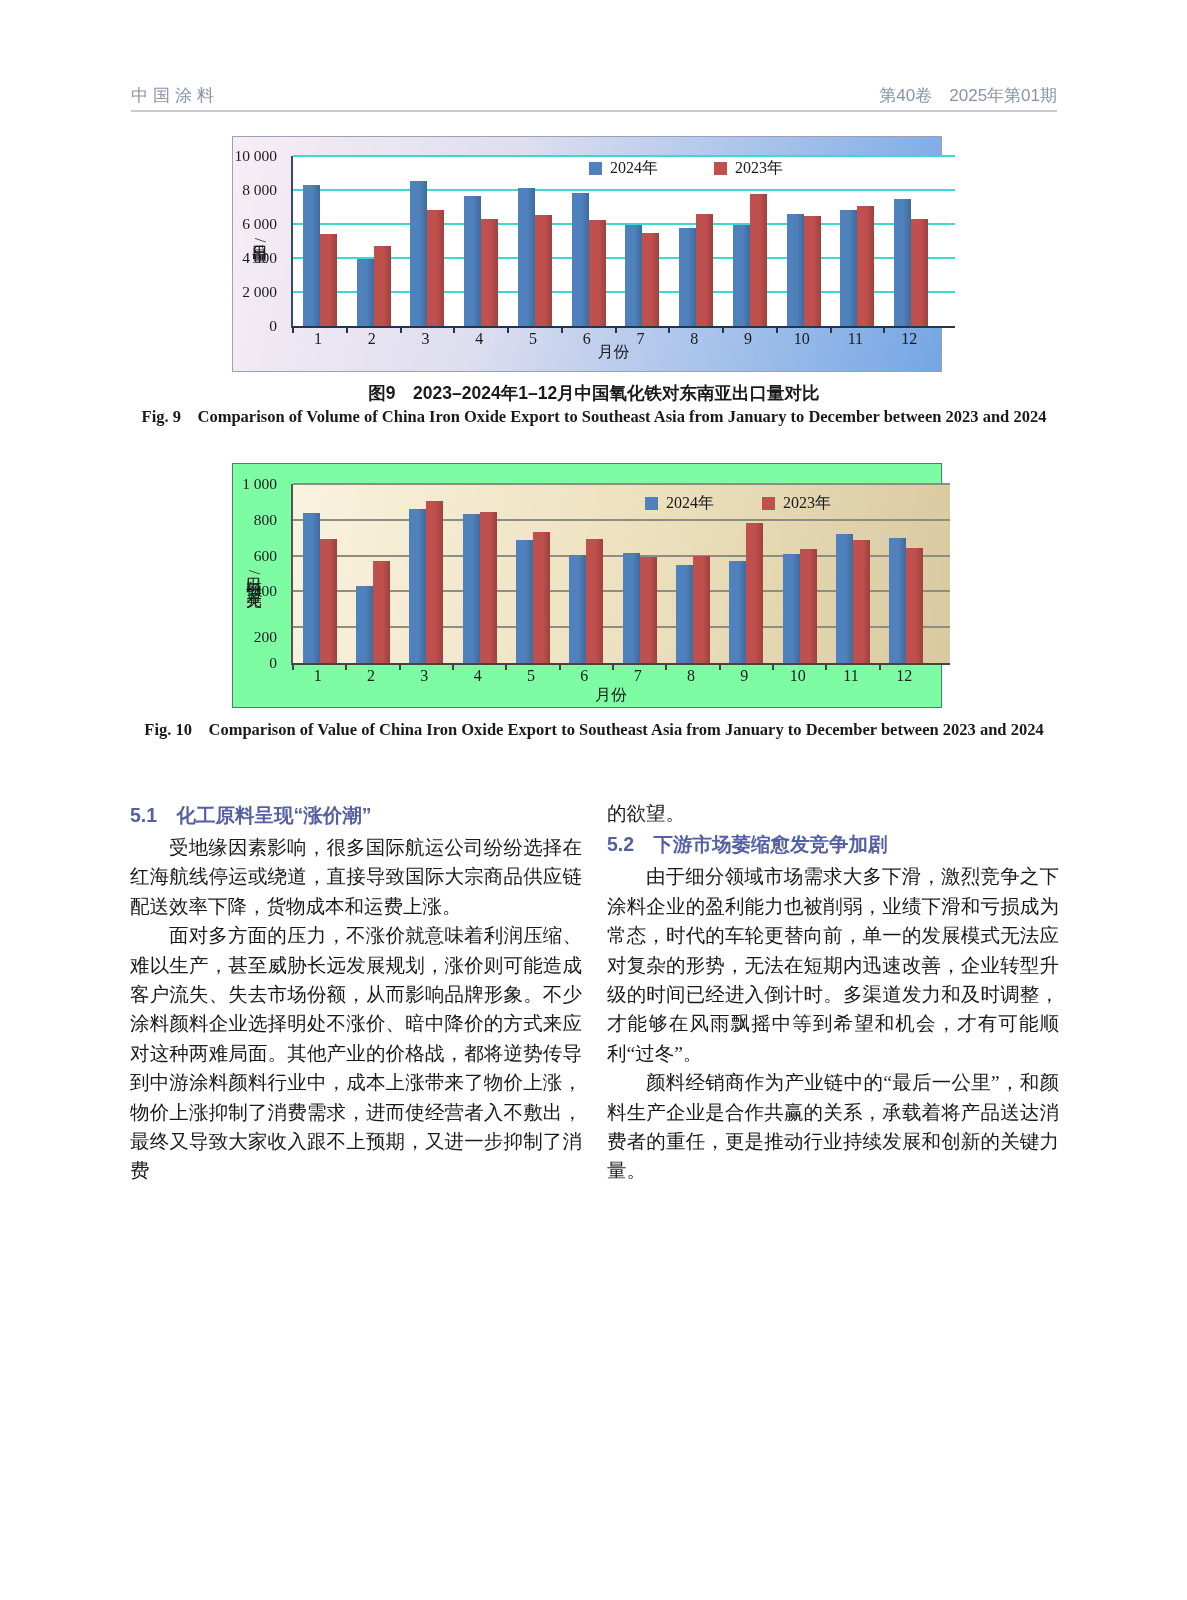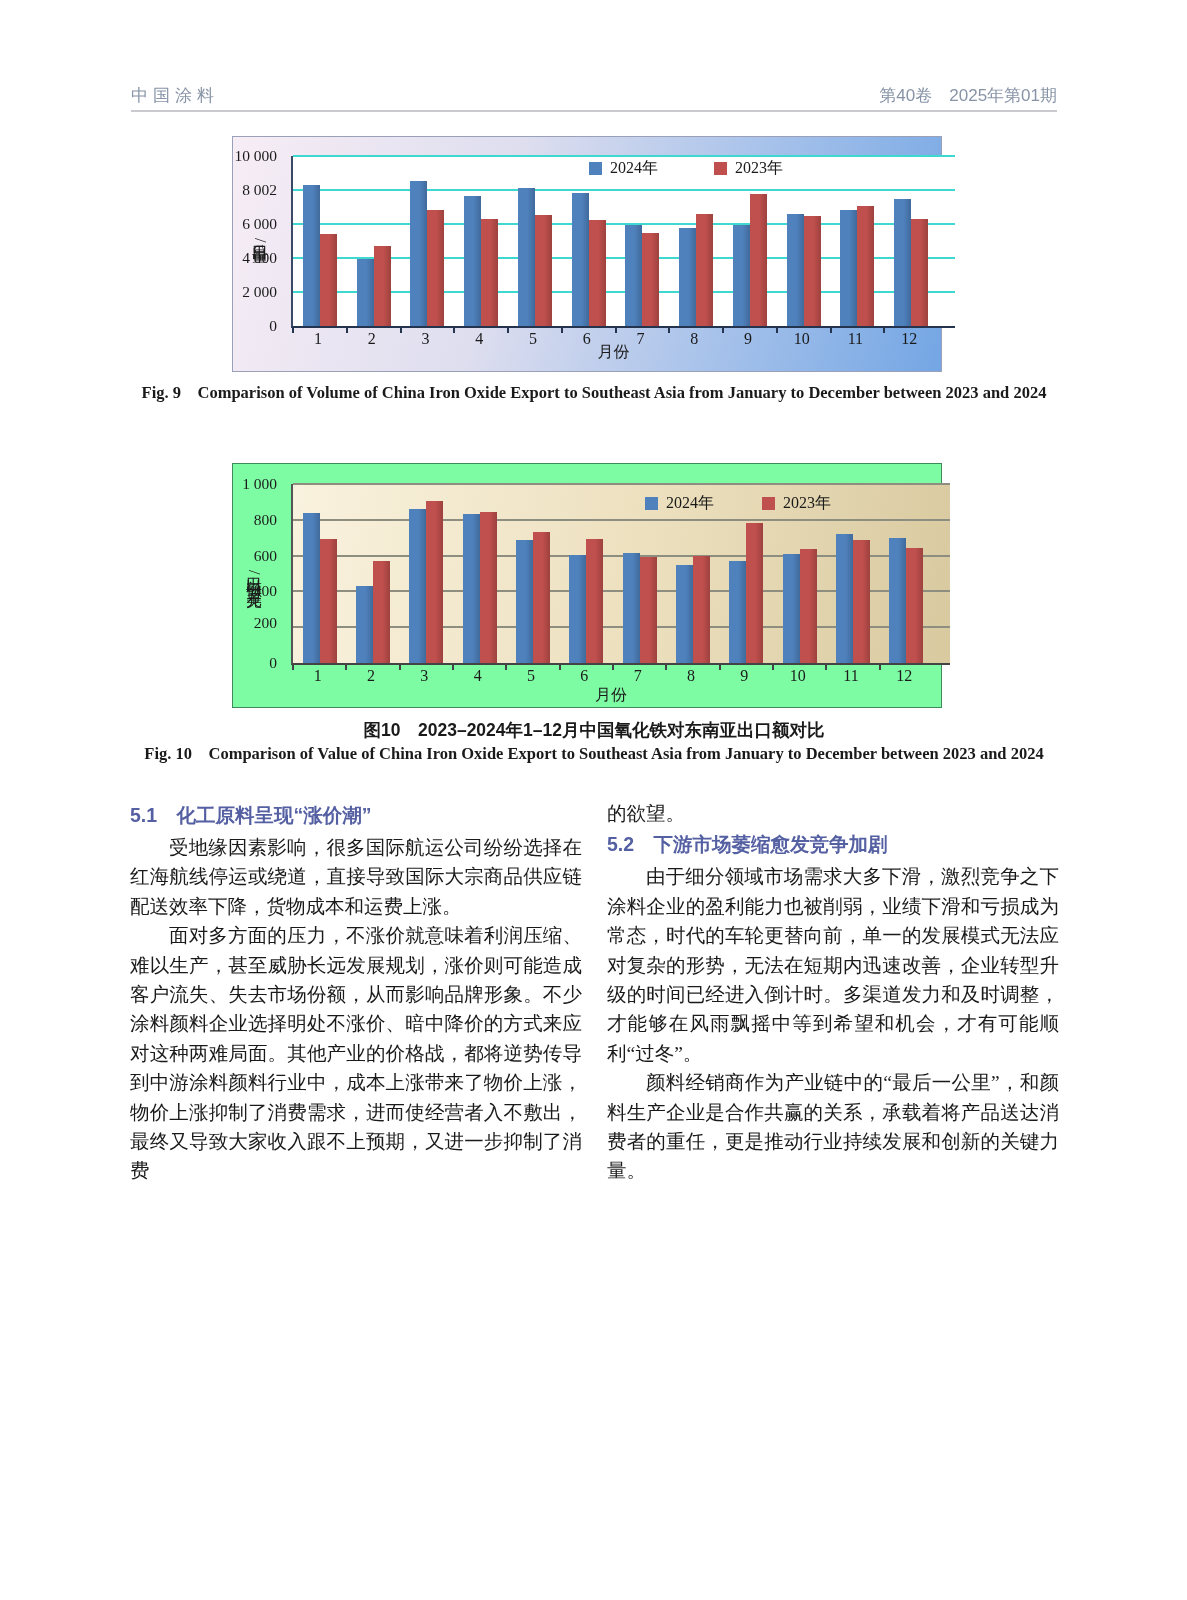--- a/index.html
+++ b/index.html
@@ -129,21 +129,21 @@
         <div class="xtick" style="left: 536.5px; bottom: -7px; background: rgb(36, 52, 79);"></div>
         <div class="bar" style="left: 601.125px; width: 17px; height: 127.16px; background: linear-gradient(to right, rgb(79, 129, 189) 0%, rgb(79, 129, 189) 55%, rgba(0, 0, 0, 0.18) 100%), rgb(79, 129, 189);"></div>
         <div class="bar" style="left: 618.125px; width: 17px; height: 106.76px; background: linear-gradient(to right, rgb(192, 80, 77) 0%, rgb(192, 80, 77) 55%, rgba(0, 0, 0, 0.18) 100%), rgb(192, 80, 77);"></div>
         <div class="xtick" style="left: 590.25px; bottom: -7px; background: rgb(36, 52, 79);"></div>
       </div>
     <div class="ylabels" style="position: absolute; left: 0px; top: 19px; width: 50px; height: 170px;">
         <span style="bottom: -9px;">0</span>
         <span style="bottom: 25px;">2 000</span>
         <span style="bottom: 59px;">4 000</span>
         <span style="bottom: 93px;">6 000</span>
-        <span style="bottom: 127px;">8 002</span>
+        <span style="bottom: 127px;">8 000</span>
         <span style="bottom: 161px;">10 000</span>
       </div>
     <div class="xlabels" style="left: 58px; top: 193px; width: 645px;">
         <span style="left: 0px; width: 53.75px;">1</span>
         <span style="left: 53.75px; width: 53.75px;">2</span>
         <span style="left: 107.5px; width: 53.75px;">3</span>
         <span style="left: 161.25px; width: 53.75px;">4</span>
         <span style="left: 215px; width: 53.75px;">5</span>
         <span style="left: 268.75px; width: 53.75px;">6</span>
         <span style="left: 322.5px; width: 53.75px;">7</span>
@@ -151,20 +151,21 @@
         <span style="left: 430px; width: 53.75px;">9</span>
         <span style="left: 483.75px; width: 53.75px;">10</span>
         <span style="left: 537.5px; width: 53.75px;">11</span>
         <span style="left: 591.25px; width: 53.75px;">12</span>
       </div>
     <div class="ytitle">出口量/t</div>
     <div class="xtitle" style="left: 58px; width: 645px;">月份</div>
   </div>
 
   <div class="caption caption9">
+    <div class="cn">图9　2023–2024年1–12月中国氧化铁对东南亚出口量对比</div>
     <div class="en">Fig. 9　Comparison of Volume of China Iron Oxide Export to Southeast Asia from January to December between 2023 and 2024</div>
   </div>
 
   <div class="chart chart2">
     <div class="plot" style="left: 58px; top: 20px; width: 640px; height: 179px;">
       <div class="legend">
         <span class="legend-item">
           <i class="sw" style="background: rgb(79, 129, 189);"></i>
           <span>2024年</span>
         </span>
@@ -210,21 +211,21 @@
         <div class="xtick" style="left: 479px; bottom: -7px; background: rgb(68, 68, 68);"></div>
         <div class="bar" style="left: 543px; width: 17px; height: 128.88px; background: linear-gradient(to right, rgb(79, 129, 189) 0%, rgb(79, 129, 189) 55%, rgba(0, 0, 0, 0.18) 100%), rgb(79, 129, 189);"></div>
         <div class="bar" style="left: 560px; width: 17px; height: 123.51px; background: linear-gradient(to right, rgb(192, 80, 77) 0%, rgb(192, 80, 77) 55%, rgba(0, 0, 0, 0.18) 100%), rgb(192, 80, 77);"></div>
         <div class="xtick" style="left: 532.333px; bottom: -7px; background: rgb(68, 68, 68);"></div>
         <div class="bar" style="left: 596.333px; width: 17px; height: 125.3px; background: linear-gradient(to right, rgb(79, 129, 189) 0%, rgb(79, 129, 189) 55%, rgba(0, 0, 0, 0.18) 100%), rgb(79, 129, 189);"></div>
         <div class="bar" style="left: 613.333px; width: 17px; height: 114.56px; background: linear-gradient(to right, rgb(192, 80, 77) 0%, rgb(192, 80, 77) 55%, rgba(0, 0, 0, 0.18) 100%), rgb(192, 80, 77);"></div>
         <div class="xtick" style="left: 585.667px; bottom: -7px; background: rgb(68, 68, 68);"></div>
       </div>
     <div class="ylabels" style="position: absolute; left: 0px; top: 20px; width: 50px; height: 179px;">
         <span style="bottom: -9px;">0</span>
-        <span style="bottom: 31px;">200</span>
+        <span style="bottom: 17px;">200</span>
         <span style="bottom: 62.6px;">400</span>
         <span style="bottom: 98.4px;">600</span>
         <span style="bottom: 134.2px;">800</span>
         <span style="bottom: 170px;">1 000</span>
       </div>
     <div class="xlabels" style="left: 58px; top: 203px; width: 640px;">
         <span style="left: 0px; width: 53.3333px;">1</span>
         <span style="left: 53.3333px; width: 53.3333px;">2</span>
         <span style="left: 106.667px; width: 53.3333px;">3</span>
         <span style="left: 160px; width: 53.3333px;">4</span>
@@ -235,21 +236,20 @@
         <span style="left: 426.667px; width: 53.3333px;">9</span>
         <span style="left: 480px; width: 53.3333px;">10</span>
         <span style="left: 533.333px; width: 53.3333px;">11</span>
         <span style="left: 586.667px; width: 53.3333px;">12</span>
       </div>
     <div class="ytitle">出口额/万美元</div>
     <div class="xtitle" style="left: 58px; width: 640px;">月份</div>
   </div>
 
   <div class="caption caption10">
-    <div class="cn">图10　2023–2024年1–12月中国氧化铁对东南亚出口额对比</div>
     <div class="en">Fig. 10　Comparison of Value of China Iron Oxide Export to Southeast Asia from January to December between 2023 and 2024</div>
   </div>
 
   <div class="columns">
     <div class="col">
       <h3 class="sub">5.1　化工原料呈现“涨价潮”</h3>
       <p class="indent">受地缘因素影响，很多国际航运公司纷纷选择在红海航线停运或绕道，直接导致国际大宗商品供应链配送效率下降，货物成本和运费上涨。</p>
       <p class="indent">面对多方面的压力，不涨价就意味着利润压缩、难以生产，甚至威胁长远发展规划，涨价则可能造成客户流失、失去市场份额，从而影响品牌形象。不少涂料颜料企业选择明处不涨价、暗中降价的方式来应对这种两难局面。其他产业的价格战，都将逆势传导到中游涂料颜料行业中，成本上涨带来了物价上涨，物价上涨抑制了消费需求，进而使经营者入不敷出，最终又导致大家收入跟不上预期，又进一步抑制了消费</p>
     </div>
     <div class="col">

